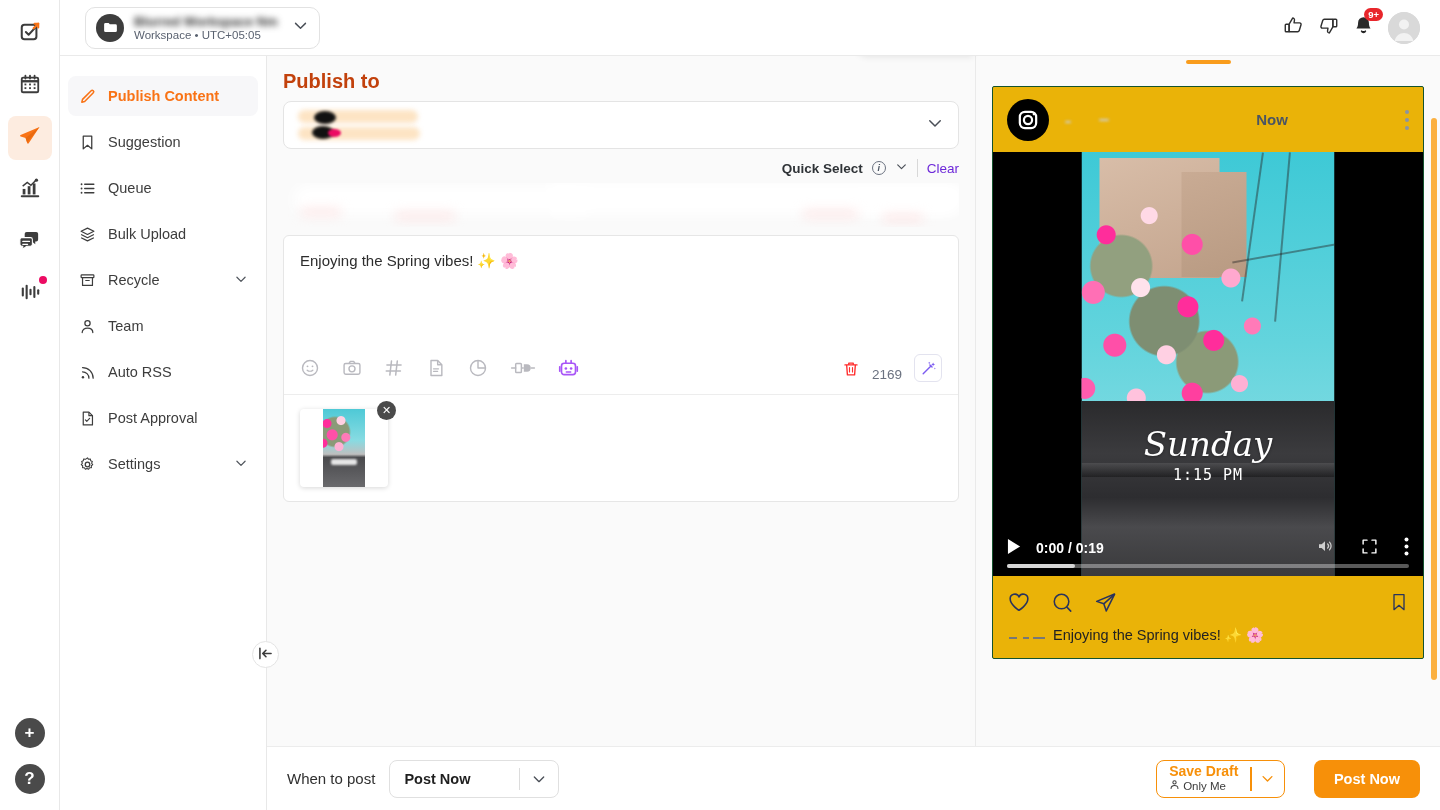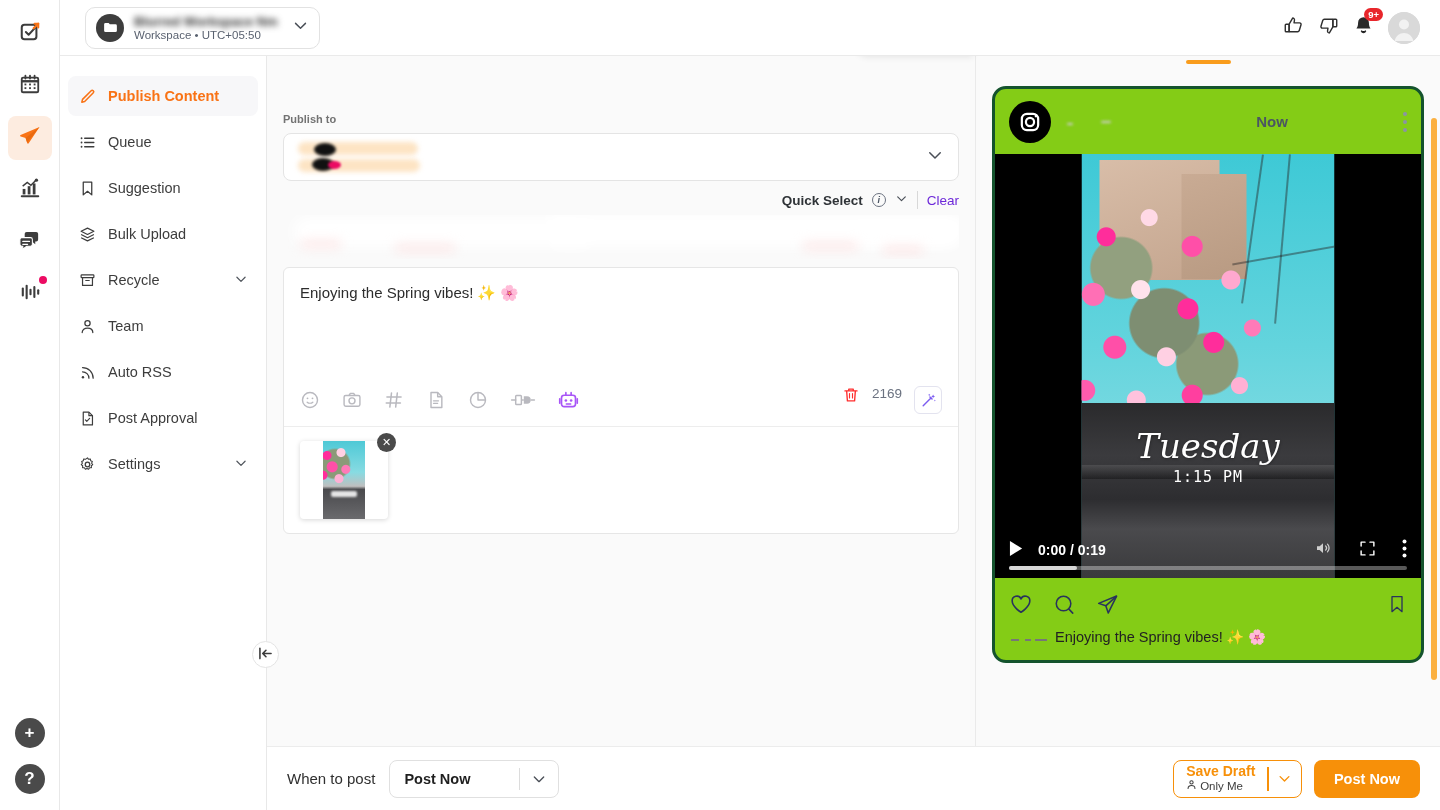--- a/index.html
+++ b/index.html
@@ -96,21 +96,21 @@
     margin-left: 8px; cursor: pointer; font-weight: 600;
   }
   .preview-btn {
     position: absolute; right: 0; top: 0; height: 56px;
     background: #fff; border-radius: 12px 0 0 12px; box-shadow: -2px 1px 7px rgba(0,0,0,.09);
     display: flex; align-items: center; gap: 9px; padding: 0 16px 0 18px;
     font-size: 14.5px; color: #31343a; cursor: pointer; z-index: 20;
   }
 
   .center-body { flex: 1; overflow: hidden; background: #fafafa; padding: 14px 16px 0 16px; }
-  .lbl-publish-to { font-size: 11px; font-weight: 700; color: #737373; margin-bottom: 8px; margin-top: 43px; }
+  .lbl-publish-to { font-size: 20px; font-weight: 700; color: #c2410c; margin-bottom: 8px; }
   .acct-select {
     height: 48px; background: #fff; border: 1px solid #e4e4e4; border-radius: 8px;
     display: flex; align-items: center; padding: 0 14px; cursor: pointer;
   }
   .redact-chip { position: relative; width: 130px; height: 30px; }
   .redact-bar {
     position: absolute; left: 0; background: #fde4c4; border-radius: 20px; height: 13px; filter: blur(2.4px);
   }
   .redact-bar.b1 { top: 0; width: 120px; }
   .redact-bar.b2 { top: 17px; width: 122px; }
@@ -134,21 +134,21 @@
   .blur-pink { position: absolute; background: #fde0e0; filter: blur(6px); border-radius: 20px; height: 6px; }
 
   .editor-card {
     background: #fff; border: 1px solid #e6e6e6; border-radius: 6px; margin-top: 8px;
   }
   .editor-text { padding: 16px; min-height: 112px; font-size: 15px; color: #2d2d2d; }
   .editor-toolbar {
     display: flex; align-items: center; gap: 22px; padding: 6px 16px 12px 16px;
   }
   .tb-ico { cursor: pointer; display: flex; align-items: center; color: #b9b9bf; }
-  .tb-right { margin-left: auto; display: flex; align-items: flex-start; gap: 12px; }
+  .tb-right { margin-left: auto; display: flex; align-items: flex-end; gap: 12px; }
   .char-count { font-size: 13.5px; color: #6b7280; }
   .magic-btn {
     width: 28px; height: 28px; border: 1px solid #e3e3ef; border-radius: 6px;
     display: flex; align-items: center; justify-content: center; cursor: pointer; background: #fff;
   }
   .media-strip { border-top: 1px solid #ededed; padding: 14px 16px; display: flex; gap: 12px; }
   .thumb-wrap { position: relative; width: 88px; height: 78px; }
   .thumb {
     width: 88px; height: 78px; background: #fff; border-radius: 4px;
     box-shadow: 0 1px 5px rgba(0,0,0,.16); display: flex; align-items: center; justify-content: center; overflow: hidden;
@@ -164,21 +164,21 @@
     width: 465px; flex: none; border-left: 1px solid #eaeaea; background: #fafafa;
     display: flex; flex-direction: column; position: relative; overflow: hidden;
   }
   .rp-tabs {
     height: 56px; display: flex; align-items: center; justify-content: center;
     border-bottom: 1px solid #ececec; background: #fafafa; flex: none; position: relative;
   }
   .ig-tab { position: relative; cursor: pointer; display: flex; flex-direction: column; align-items: center; }
   .ig-underline { position: absolute; bottom: -18px; width: 45px; height: 4px; background: #f99c1c; border-radius: 3px; }
   .rp-scroll { flex: 1; padding: 30px 16px 0 16px; overflow: hidden; position: relative; }
-  .ig-card { background: #84cc16; border: 3px solid #14532d; border-radius: 14px; overflow: hidden; }
+  .ig-card { background: #eab308; border: 1px solid #14532d; border-radius: 2px; overflow: hidden; }
   .ig-head { height: 65px; display: flex; align-items: center; padding: 0 14px; gap: 10px; }
   .ig-avatar {
     width: 42px; height: 42px; border-radius: 50%; background: #000;
     display: flex; align-items: center; justify-content: center; flex: none;
   }
   .ig-handle { position: relative; width: 80px; height: 18px; }
   .ig-hbar { position: absolute; background: #cfcfcf; height: 2px; filter: blur(1.6px); border-radius: 2px; }
   .ig-now { margin-left: auto; margin-right: auto; font-size: 15px; color: #4b5563; font-weight: 600; }
   .ig-dots { display: flex; flex-direction: column; gap: 4px; cursor: pointer; }
   .ig-dots span { width: 4px; height: 4px; border-radius: 50%; background: #8b94a3; display: block; }
@@ -252,21 +252,21 @@
     display: flex; align-items: center; padding: 0 20px; z-index: 40;
   }
   .when-lbl { font-size: 15px; color: #2f2f2f; margin-right: 14px; }
   .post-sel {
     display: flex; align-items: center; border: 1px solid #e0e0e0; border-radius: 8px;
     height: 38px; width: 170px; cursor: pointer; background: #fff;
   }
   .post-sel-txt { flex: 1; padding: 0 14px; font-size: 14.5px; font-weight: 700; color: #1f1f1f; }
   .post-sel-div { width: 1px; height: 22px; background: #dcdcdc; }
   .post-sel-chev { width: 38px; display: flex; align-items: center; justify-content: center; }
-  .btn-right { margin-left: auto; display: flex; align-items: flex-start; gap: 12px; padding-left: 28px; }
+  .btn-right { margin-left: auto; display: flex; align-items: flex-start; gap: 29px; padding-left: 28px; }
   .save-draft {
     display: flex; align-items: center; border: 1.5px solid #f79009; border-radius: 8px;
     height: 38px; background: #fff; cursor: pointer;
   }
   .sd-txt { padding: 0 12px; display: flex; flex-direction: column; line-height: 1.12; }
   .sd-main { color: #f79009; font-size: 14px; font-weight: 700; }
   .sd-sub { color: #3c3c3c; font-size: 11.5px; display: flex; align-items: center; gap: 3px; }
   .sd-div { width: 1.5px; height: 24px; background: #f79009; }
   .sd-chev { width: 32px; display: flex; align-items: center; justify-content: center; }
   .post-now-btn {
@@ -374,36 +374,36 @@
               <path d="M4 20l4-1L20.2 6.8a2 2 0 000-2.8l-.2-.2a2 2 0 00-2.8 0L5 16l-1 4z" stroke="#f97316" stroke-width="2.2" stroke-linejoin="round"></path>
             </svg>
         </span>
         <span>Publish Content</span>
       </div>
 
 
       <div class="nav-item">
         <span class="nav-ico">
           <svg width="17" height="17" viewBox="0 0 24 24" fill="none">
+              <path d="M6 3h12v18l-6-5-6 5z" stroke="#3d3d3d" stroke-width="1.8" stroke-linejoin="round"></path>
+            </svg>
+        </span>
+        <span>Suggestion</span>
+      </div>
+
+      <div class="nav-item">
+        <span class="nav-ico">
+          <svg width="17" height="17" viewBox="0 0 24 24" fill="none">
               <path d="M8 6h13M8 12h13M8 18h13" stroke="#3d3d3d" stroke-width="1.8" stroke-linecap="round"></path>
               <circle cx="3.6" cy="6" r="1.3" fill="#3d3d3d"></circle>
               <circle cx="3.6" cy="12" r="1.3" fill="#3d3d3d"></circle>
               <circle cx="3.6" cy="18" r="1.3" fill="#3d3d3d"></circle>
             </svg>
         </span>
         <span>Queue</span>
-      </div>
-
-      <div class="nav-item">
-        <span class="nav-ico">
-          <svg width="17" height="17" viewBox="0 0 24 24" fill="none">
-              <path d="M6 3h12v18l-6-5-6 5z" stroke="#3d3d3d" stroke-width="1.8" stroke-linejoin="round"></path>
-            </svg>
-        </span>
-        <span>Suggestion</span>
       </div>
 
       <div class="nav-item">
         <span class="nav-ico">
           <svg width="17" height="17" viewBox="0 0 24 24" fill="none">
               <path d="M12 3l9 4.5-9 4.5-9-4.5L12 3z" stroke="#3d3d3d" stroke-width="1.7" stroke-linejoin="round"></path>
               <path d="M3 12l9 4.5 9-4.5" stroke="#3d3d3d" stroke-width="1.7" stroke-linejoin="round"></path>
               <path d="M3 16.5L12 21l9-4.5" stroke="#3d3d3d" stroke-width="1.7" stroke-linejoin="round"></path>
             </svg>
         </span>
@@ -673,21 +673,21 @@
         <div class="video-box">
           <div class="video-inner">
             <div class="sky"></div>
             <div class="bldg"></div>
             <div class="bldg2"></div>
             <div class="wire" style="left:170px;top:0;width:2px;height:150px;transform:rotate(8deg);"></div>
             <div class="wire" style="left:200px;top:0;width:2px;height:170px;transform:rotate(5deg);"></div>
             <div class="wire" style="left:150px;top:100px;width:110px;height:1.6px;transform:rotate(-10deg);"></div>
             <div class="bush"></div>
             <div class="dash"></div>
-            <div class="sunday">Tuesday</div>
+            <div class="sunday">Sunday</div>
             <div class="sunday-time">1:15 PM</div>
           </div>
 
           <div class="vctl">
             <span>
               <svg width="15" height="17" viewBox="0 0 16 18">
                   <path d="M1 1l13 8-13 8z" fill="#fff"></path>
                 </svg>
             </span>
             <span class="vctl-time">0:00 / 0:19</span>
@@ -759,21 +759,21 @@
 
   <div class="topbar">
     <div class="ws-chip">
       <div class="ws-avatar">
         <svg width="17" height="17" viewBox="0 0 24 24">
             <path d="M3 7.5a2 2 0 012-2h4.4l1.6 2H19a2 2 0 012 2v7a2 2 0 01-2 2H5a2 2 0 01-2-2v-9z" fill="#fff"></path>
           </svg>
       </div>
       <div class="ws-txt">
         <div class="ws-name">Blurred Workspace Nm</div>
-        <div class="ws-sub">Workspace • UTC+05:50</div>
+        <div class="ws-sub">Workspace • UTC+05:05</div>
       </div>
       <span>
         <svg width="17" height="17" viewBox="0 0 24 24" fill="none">
             <path d="M5 9l7 7 7-7" stroke="#4a4f57" stroke-width="2" stroke-linecap="round" stroke-linejoin="round"></path>
           </svg>
       </span>
     </div>
 
     <div class="top-right">
       <span>

